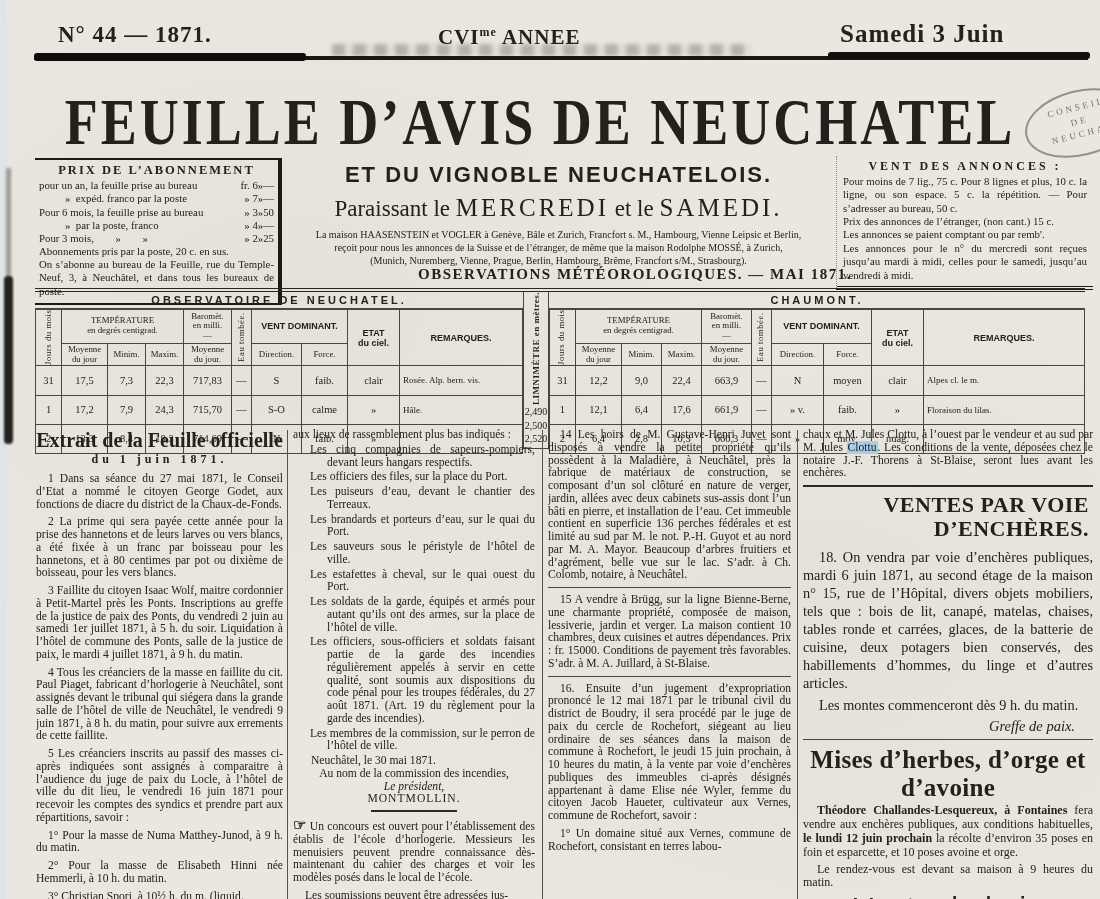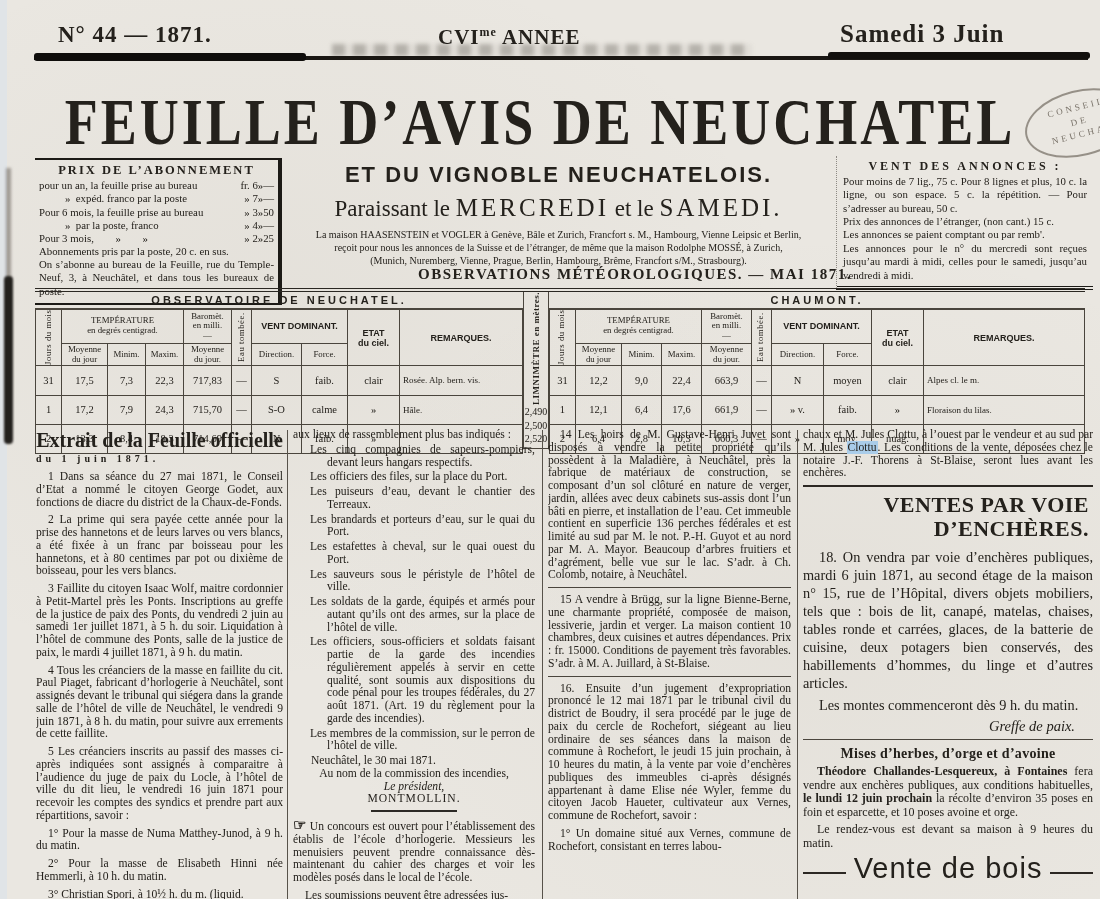--- a/index.html
+++ b/index.html
@@ -65,37 +65,37 @@
   .limn-label{flex:1;display:flex;align-items:center;font-weight:bold;font-size:9px;letter-spacing:.5px;text-align:center;}
   .limn-vals{font-size:10px;line-height:13.5px;padding-bottom:2px;}
   
   .vrule{position:absolute;top:430px;bottom:0;width:1px;background:#57524a;}
   .bodycol{position:absolute;top:429px;bottom:0;overflow:hidden;text-align:justify;line-height:1.1;}
   #col1{left:36px;width:247px;font-size:11.6px;}
   #col2{left:293px;width:242px;font-size:11.6px;}
   #col3{left:548px;width:243px;font-size:11.6px;}
   #col4{left:803px;width:290px;font-size:11.6px;}
   .off-t1{text-align:center;font-weight:bold;font-size:20px;margin:0 0 2px;}
-  .off-t2{font-weight:bold;font-size:10px;letter-spacing:4px;margin:0 0 7px;}
+  .off-t2{text-align:center;font-weight:bold;font-size:12px;letter-spacing:4px;margin:0 0 7px;}
   .p{margin:0 0 5px;text-indent:12px;}
   .item{margin:0 0 2px;padding-left:34px;text-indent:-17px;}
   .datep{margin:2px 0 0;text-indent:18px;text-align:left;}
   .cline{text-align:center;margin:0;}
   .it{font-style:italic;}
   .sigcaps{letter-spacing:1px;}
   .shortrule{width:86px;margin:4px auto 5px;border-top:2px solid #2c2925;}
   .manicule{font-size:15px;font-weight:bold;}
   .colrule{border-top:1px solid #4a453d;margin:4px 0 6px;}
   .colrule-heavy{border-top:2px solid #2c2823;margin:5px 0 6px;}
   .hl{padding:0 1px;}
   .ventes-title{text-align:right;font-weight:bold;font-size:22px;letter-spacing:.5px;margin:3px 4px 7px;}
   .lg{font-size:14.3px;line-height:1.26;}
   .lg.p{text-indent:16px;margin-bottom:4px;}
   .greffe{font-style:italic;text-align:right;padding-right:18px;font-size:14.5px;margin:5px 0 2px;}
-  .mises-title{text-align:center;font-weight:bold;font-size:14px;margin:1px 0 3px;letter-spacing:.3px;}
+  .mises-title{text-align:center;font-weight:bold;font-size:25px;margin:1px 0 3px;letter-spacing:.3px;}
   .md{font-size:12px;line-height:1.15;}
   .md.p{text-indent:14px;margin-bottom:3px;}
   .bois-wrap{display:flex;align-items:center;gap:8px;margin-top:3px;}
   .bois-wrap .dash{flex:1;border-top:2px solid #2c2823;margin-top:8px;}
   .bois-title{font-family:"Liberation Sans","DejaVu Sans",sans-serif;font-size:29px;font-weight:normal;
     letter-spacing:1px;text-align:center;white-space:nowrap;}
 </style>
 </head>
 <body>
 
@@ -357,22 +357,22 @@
     <p class="p">2° Pour la masse de Elisabeth Hinni née Hemmerli, à 10 h. du matin.</p>
     <p class="p">3° Christian Spori, à 10½ h. du m. (liquid.</p>
   </div>
 
   <div class="bodycol" id="col2">
     <p class="p" style="text-indent:0;margin-bottom:2px;">aux lieux de rassemblement plus bas indiqués :</p>
     <p class="item">Les cinq compagnies de sapeurs-pompiers, devant leurs hangars respectifs.</p>
     <p class="item">Les officiers des files, sur la place du Port.</p>
     <p class="item">Les puiseurs d’eau, devant le chantier des Terreaux.</p>
     <p class="item">Les brandards et porteurs d’eau, sur le quai du Port.</p>
+    <p class="item">Les sauveurs sous le péristyle de l’hôtel de ville.</p>
     <p class="item">Les estafettes à cheval, sur le quai ouest du Port.</p>
-    <p class="item">Les sauveurs sous le péristyle de l’hôtel de ville.</p>
     <p class="item">Les soldats de la garde, équipés et armés pour autant qu’ils ont des armes, sur la place de l’hôtel de ville.</p>
     <p class="item">Les officiers, sous-officiers et soldats faisant partie de la garde des incendies régulièrement appelés à servir en cette qualité, sont soumis aux dispositions du code pénal pour les troupes fédérales, du 27 août 1871. (Art. 19 du règlement pour la garde des incendies).</p>
     <p class="item">Les membres de la commission, sur le perron de l’hôtel de ville.</p>
     <p class="datep">Neuchâtel, le 30 mai 1871.</p>
     <p class="cline">Au nom de la commission des incendies,</p>
     <p class="cline it">Le président,</p>
     <p class="cline sigcaps">MONTMOLLIN.</p>
     <div class="shortrule"></div>
     <p class="p" style="text-indent:0;"><span class="manicule">☞</span><span> Un concours est ouvert pour l’établissement des établis de l’école d’horlogerie. Messieurs les menuisiers peuvent prendre connaissance dès-maintenant du cahier des charges et voir les modèles posés dans le local de l’école.</span></p>
     <p class="p">Les soumissions peuvent être adressées jus-</p>

